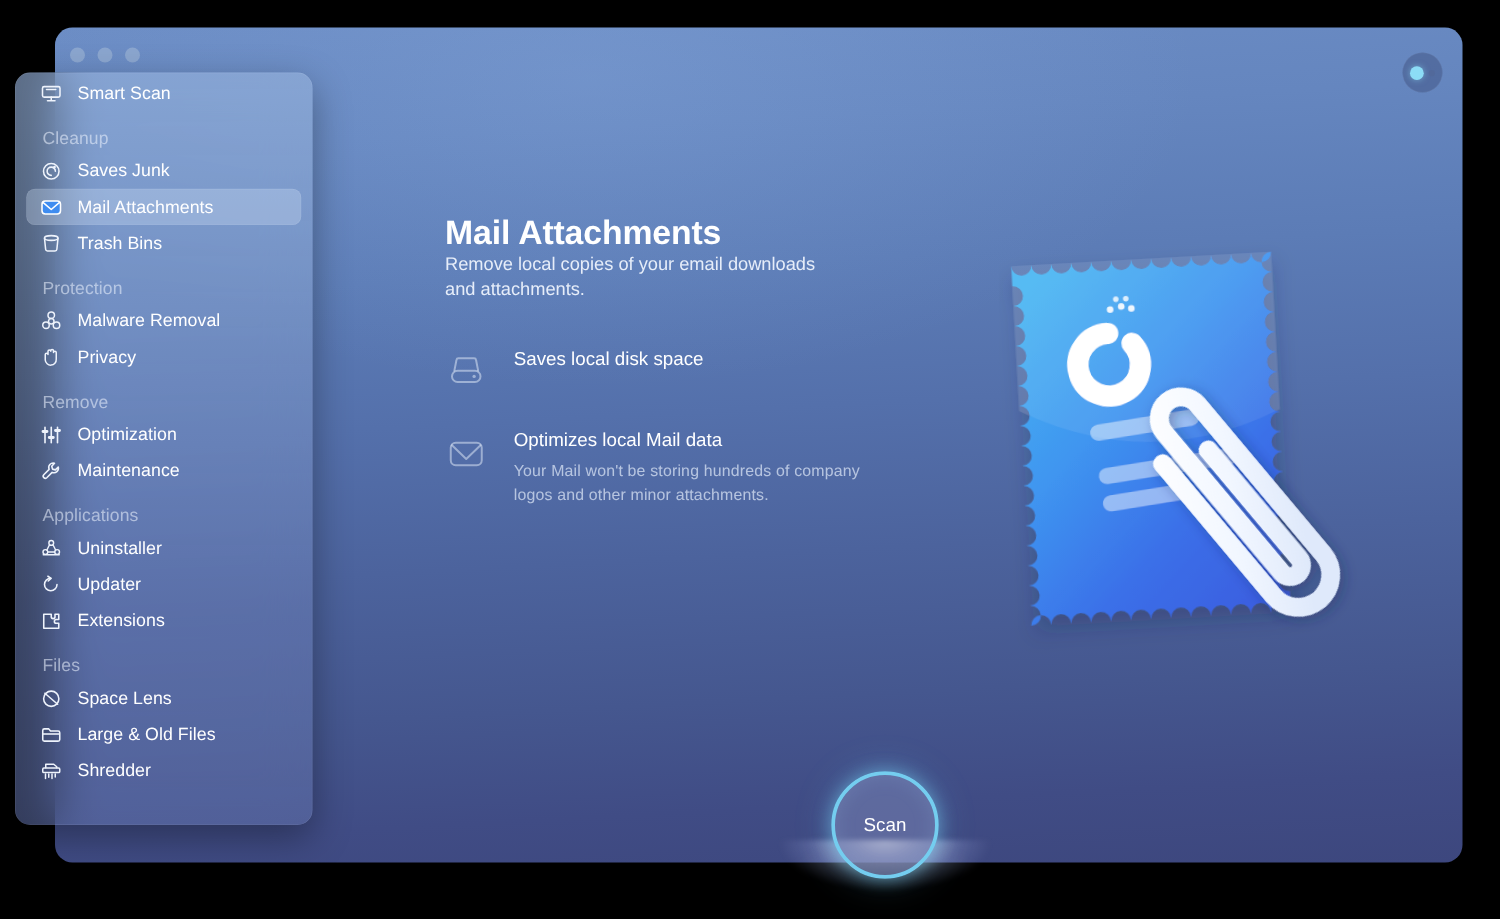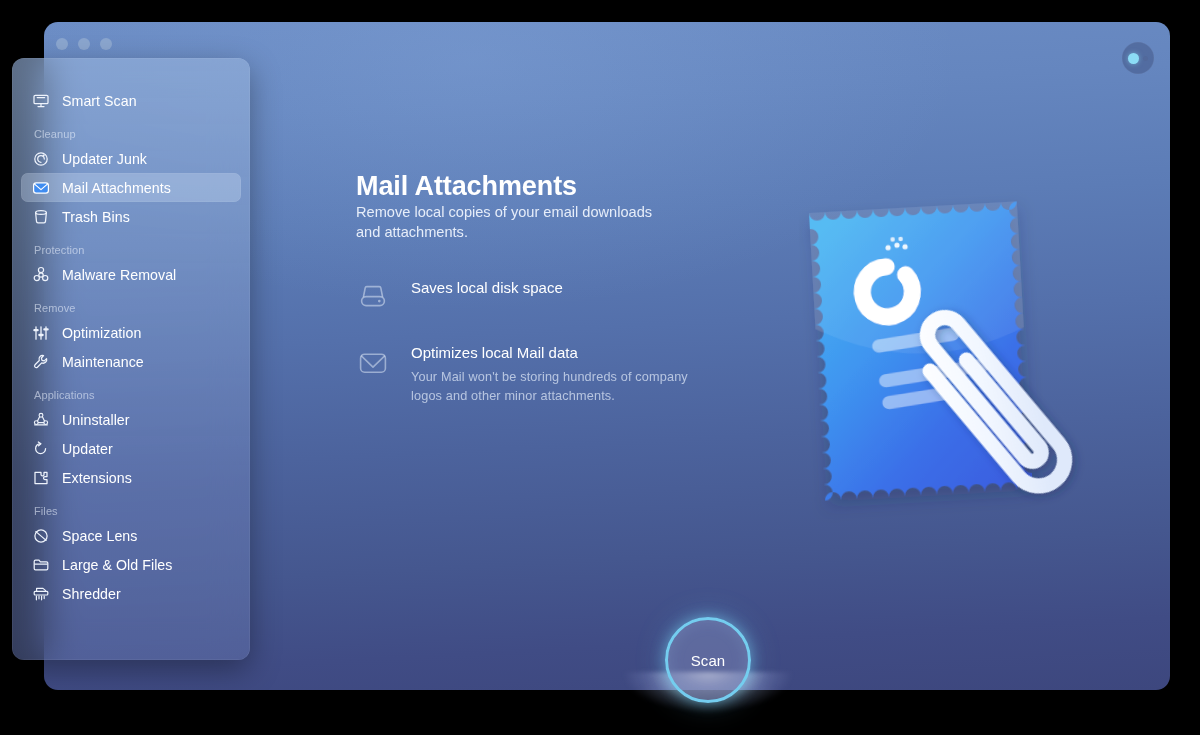--- a/index.html
+++ b/index.html
@@ -106,26 +106,26 @@
     background: linear-gradient(180deg,
         rgba(150,178,219,0.62) 0%,
         rgba(136,164,209,0.60) 22%,
         rgba(120,145,196,0.58) 46%,
         rgba(104,124,180,0.56) 70%,
         rgba(95,111,168,0.55) 100%);
     backdrop-filter: blur(18px);
     box-shadow: 0 10px 30px rgba(0,0,0,0.34),
                 inset 0 0 0 0.5px rgba(255,255,255,0.11);
     z-index: 8;
-    padding: 28px 9px 14px 9px;
+    padding: 2px 9px 14px 9px;
     overflow: hidden;
   }
 
   .nav-section-label {
-    font-size: 11px;
+    font-size: 14px;
     color: rgba(232,240,252,0.58);
     padding: 13px 0 4px 13px;
     letter-spacing: 0.1px;
   }
 
   .nav-item {
     display: flex;
     align-items: center;
     height: 29px;
     padding: 0 10px;
@@ -425,21 +425,21 @@
     <div class="nav-section-label">Cleanup</div>
 
     <div class="nav-item">
       <span class="nav-icon">
         <svg width="18" height="18" viewBox="0 0 18 18" fill="none" stroke="#eef3fc" stroke-width="1.25">
           <path d="M15.2 9 A6.2 6.2 0 1 1 9 2.8 A6.2 6.2 0 0 1 15.2 9 Z"></path>
           <path d="M12.3 9 A3.3 3.3 0 1 0 9 12.3" stroke-linecap="round"></path>
           <circle cx="11.6" cy="5.6" r="1.1" fill="#eef3fc" stroke="none"></circle>
         </svg>
       </span>
-      <span class="nav-label">Updater Junk</span>
+      <span class="nav-label">Saves Junk</span>
     </div>
 
     <div class="nav-item selected">
       <span class="nav-icon">
         <svg width="18" height="18" viewBox="0 0 18 18">
           <rect x="1.6" y="3.8" width="14.8" height="10.4" rx="2.6" fill="#3f8cf0" stroke="#ffffff" stroke-width="1.25"></rect>
           <path d="M2.6 5.1 L9 10.6 L15.4 5.1" fill="none" stroke="#ffffff" stroke-width="1.25" stroke-linecap="round" stroke-linejoin="round"></path>
         </svg>
       </span>
       <span class="nav-label">Mail Attachments</span>
@@ -462,20 +462,30 @@
         <svg width="18" height="18" viewBox="0 0 18 18" fill="none" stroke="#eef3fc" stroke-width="1.2">
           <circle cx="9" cy="9" r="2.2"></circle>
           <circle cx="9" cy="4.1" r="2.6"></circle>
           <circle cx="4.8" cy="12.1" r="2.6"></circle>
           <circle cx="13.2" cy="12.1" r="2.6"></circle>
         </svg>
       </span>
       <span class="nav-label">Malware Removal</span>
     </div>
 
+    <div class="nav-item">
+      <span class="nav-icon">
+        <svg width="18" height="18" viewBox="0 0 18 18" fill="none" stroke="#eef3fc" stroke-width="1.2" stroke-linecap="round" stroke-linejoin="round">
+          <path d="M4.2 9.4 L4.2 6.6 a1.1 1.1 0 0 1 2.2 0 L6.4 4 a1.1 1.1 0 0 1 2.2 0
+                   L8.6 3.6 a1.1 1.1 0 0 1 2.2 0 L10.8 5 a1.1 1.1 0 0 1 2.2 0
+                   L13 10.4 a4.4 4.4 0 0 1 -8.8 0.6 Z"></path>
+        </svg>
+      </span>
+      <span class="nav-label">Privacy</span>
+    </div>
 
     <div class="nav-section-label">Remove</div>
 
     <div class="nav-item">
       <span class="nav-icon">
         <svg width="18" height="18" viewBox="0 0 18 18" fill="none" stroke="#eef3fc" stroke-width="1.3" stroke-linecap="round">
           <path d="M4 2.8 L4 15.2 M9 2.8 L9 15.2 M14 2.8 L14 15.2"></path>
           <path d="M2.4 6.2 L5.6 6.2 M7.4 11 L10.6 11 M12.4 5.4 L15.6 5.4" stroke-width="2.3"></path>
         </svg>
       </span>

